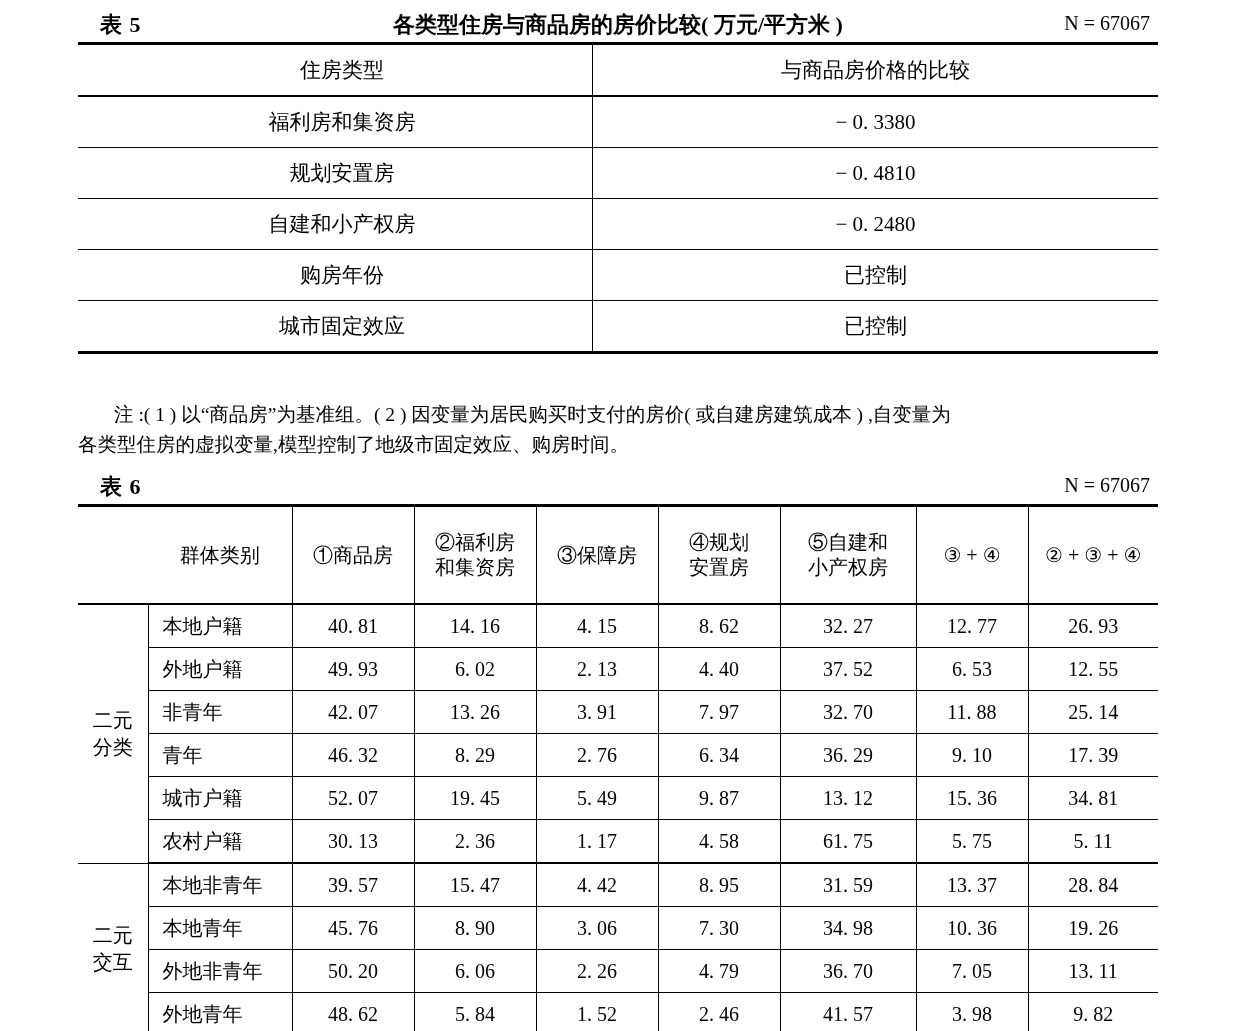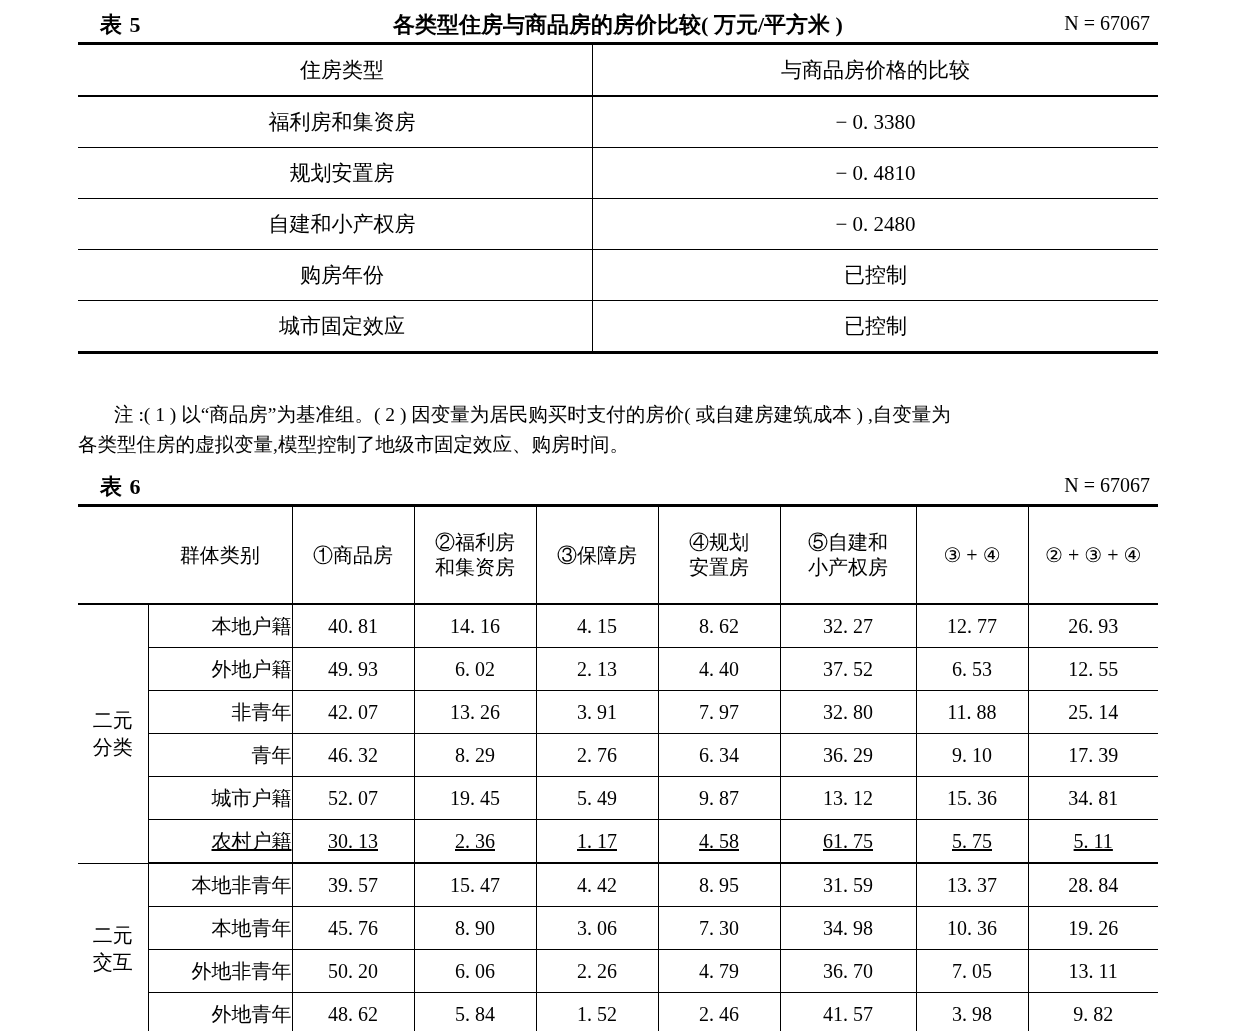--- a/index.html
+++ b/index.html
@@ -136,27 +136,26 @@
     font-size: 20px;
   }
   .t6 td.grouplabel {
     width: 70px;
     border-right: 1px solid #000;
     line-height: 1.35;
     font-size: 20px;
   }
   .t6 td.rowname {
     width: 144px;
-    text-align: right;
+    text-align: left;
     padding-left: 14px;
     font-size: 20px;
   }
   .t6 tr.sepbelow td {
     border-bottom: 2px solid #000;
-    text-decoration: underline;
   }
   .t6 tr.rowline td {
     border-bottom: 1px solid #000;
   }
   .t6 tr.lastrow td {
     border-bottom: none;
   }
   .num { font-family: "Liberation Serif", serif; }
 </style>
 </head>
@@ -267,21 +266,21 @@
         <td class="num">37. 52</td>
         <td class="num">6. 53</td>
         <td class="num nb">12. 55</td>
       </tr>
       <tr class="rowline">
         <td class="rowname">非青年</td>
         <td class="num">42. 07</td>
         <td class="num">13. 26</td>
         <td class="num">3. 91</td>
         <td class="num">7. 97</td>
-        <td class="num">32. 80</td>
+        <td class="num">32. 70</td>
         <td class="num">11. 88</td>
         <td class="num nb">25. 14</td>
       </tr>
       <tr class="rowline">
         <td class="rowname">青年</td>
         <td class="num">46. 32</td>
         <td class="num">8. 29</td>
         <td class="num">2. 76</td>
         <td class="num">6. 34</td>
         <td class="num">36. 29</td>

